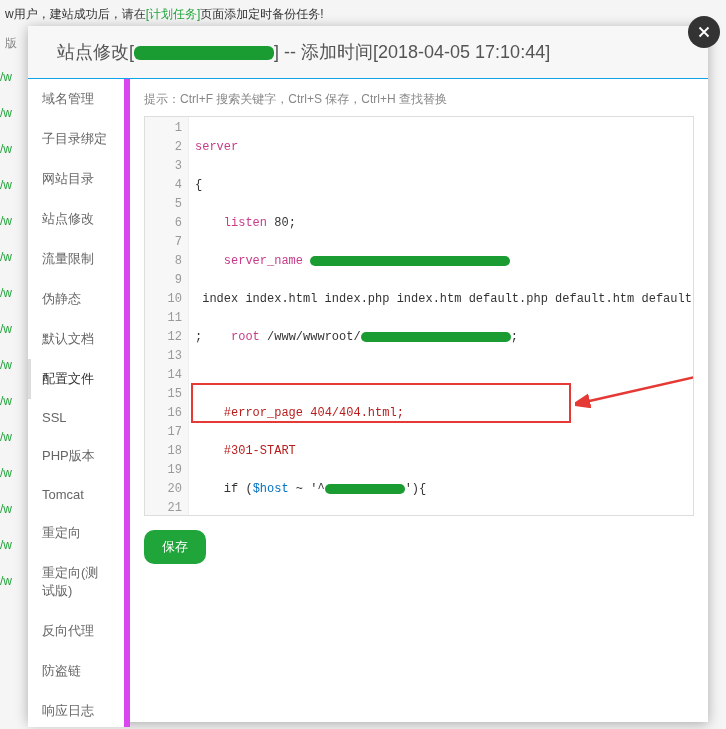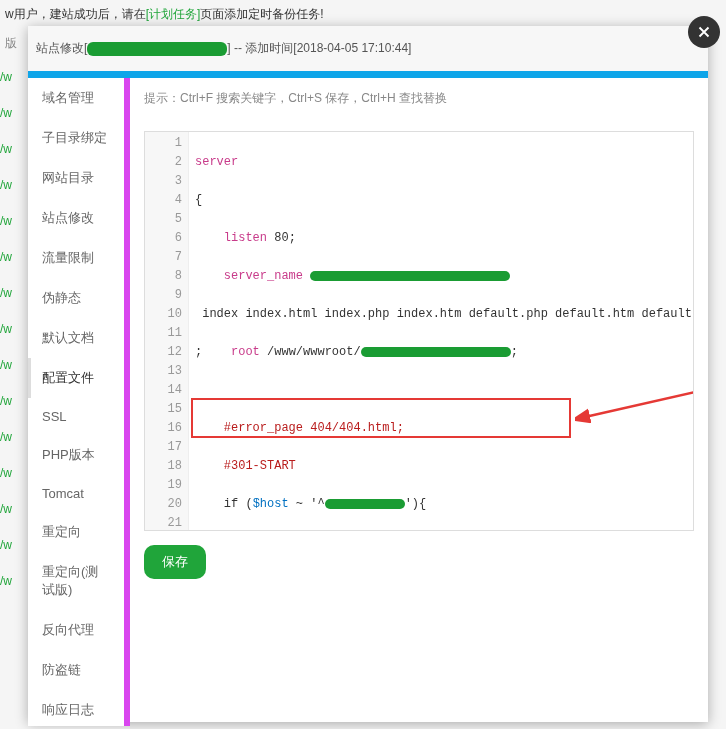--- a/index.html
+++ b/index.html
@@ -49,25 +49,25 @@
       border-radius: 50%;
       background: #333;
       display: flex;
       align-items: center;
       justify-content: center;
       cursor: pointer;
       z-index: 10;
     }
     .close-btn svg { width: 18px; height: 18px; }
     .modal-header {
-      padding: 14px 8px;
+      padding: 14px 29px;
       background: #f7f7f7;
       color: #555;
-      font-size: 12px;
-      border-bottom: 7px solid #0ea5e9;
+      font-size: 18px;
+      border-bottom: 1px solid #0ea5e9;
     }
     .redact-h {
       display: inline-block;
       width: 140px;
       height: 14px;
       background: #1a9c33;
       border-radius: 6px;
       vertical-align: middle;
     }
     .modal-body {
@@ -100,21 +100,21 @@
       background: #ddd;
     }
     .content {
       flex: 1;
       padding: 12px 14px;
       overflow: hidden;
     }
     .tip {
       color: #888;
       font-size: 12px;
-      margin-bottom: 24px;
+      margin-bottom: 8px;
     }
     .editor {
       border: 1px solid #ddd;
       font-family: Consolas, "Courier New", monospace;
       font-size: 12px;
       height: 400px;
       overflow: hidden;
       position: relative;
     }
     .gutter {

